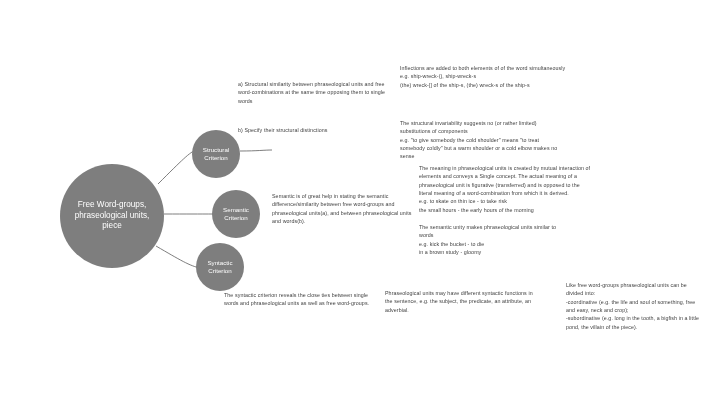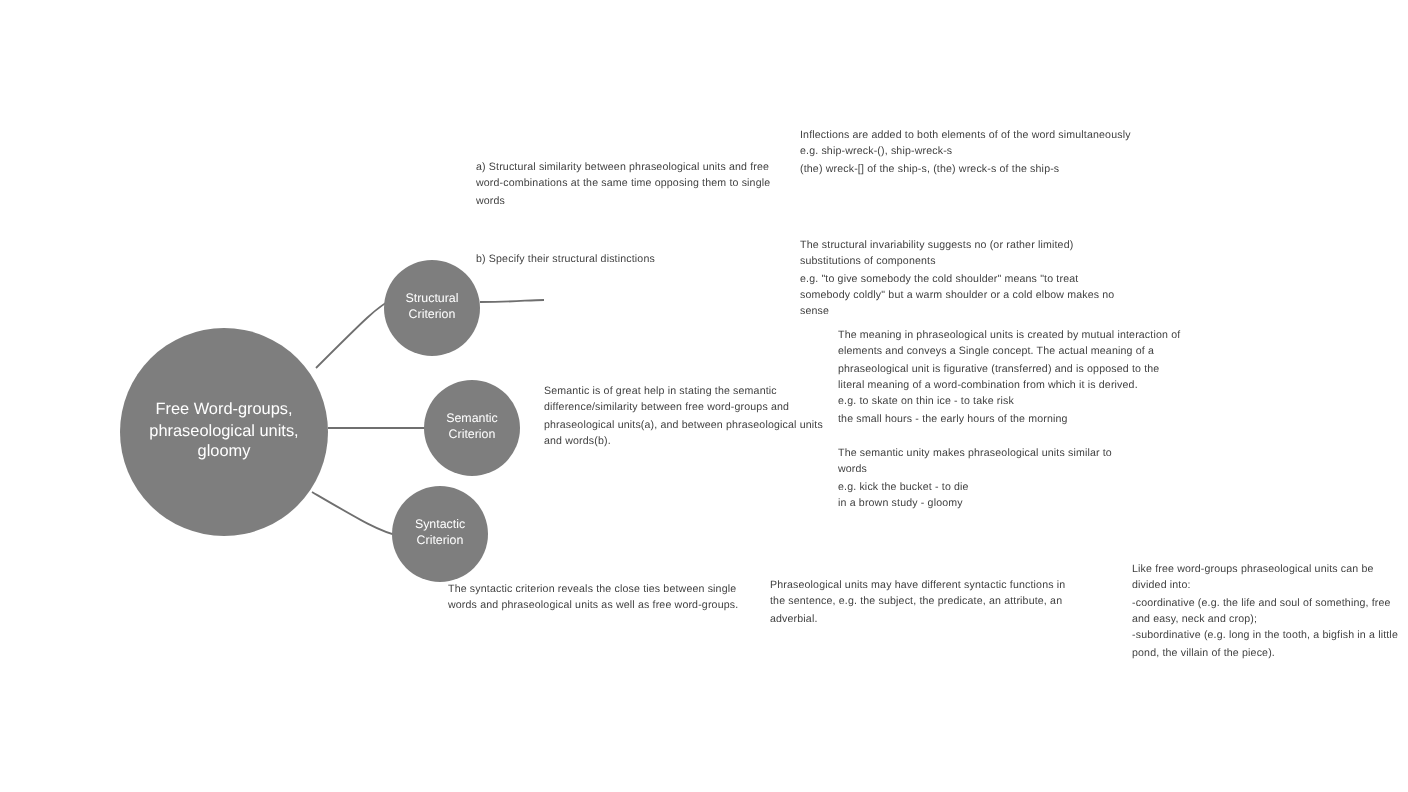--- a/index.html
+++ b/index.html
@@ -89,21 +89,21 @@
   <svg class="edges" viewBox="0 0 704 396" width="704" height="396">
     <path d="M 158 184 C 182 160 190 152 196 150" fill="none" stroke="#6f6f6f" stroke-width="0.9"></path>
     <path d="M 164 214 C 188 214 198 214 214 214" fill="none" stroke="#6f6f6f" stroke-width="0.9"></path>
     <path d="M 156 246 C 180 260 190 266 200 268" fill="none" stroke="#6f6f6f" stroke-width="0.9"></path>
     <path d="M 240 151 C 258 151 264 150 272 150" fill="none" stroke="#6f6f6f" stroke-width="0.9"></path>
   </svg>
 
   <div class="node node-root">
     <span class="node-label">Free Word-groups,
 phraseological units,
-gloomy</span>
+piece</span>
   </div>
 
   <div class="node node-sub node-structural">
     <span class="node-label">Structural
 Criterion</span>
   </div>
 
   <div class="node node-sub node-semantic">
     <span class="node-label">Semantic
 Criterion</span>

